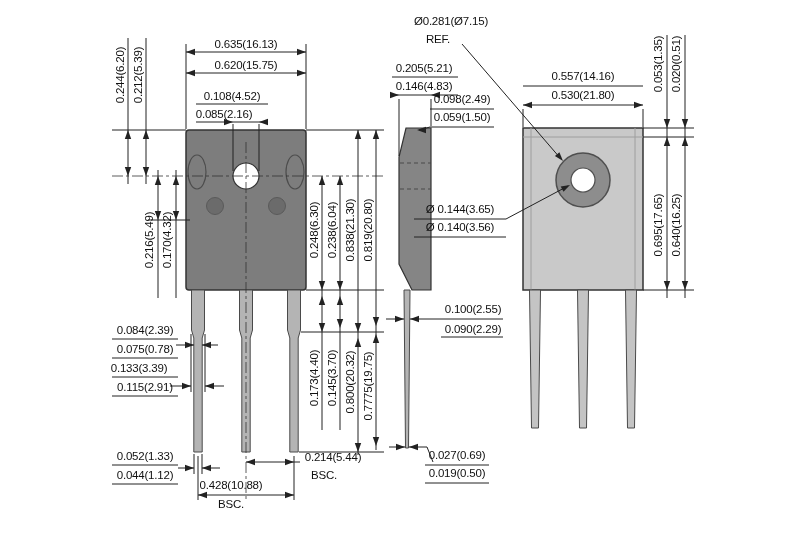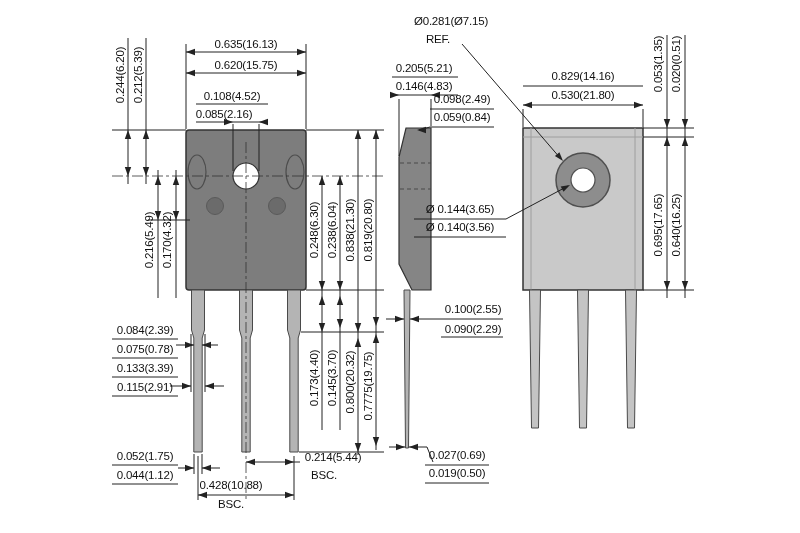--- a/index.html
+++ b/index.html
@@ -213,46 +213,46 @@
 <div class="lbl rot" style="left:121px; top:75px">0.244(6.20)</div>
 <div class="lbl rot" style="left:139px; top:75px">0.212(5.39)</div>
 <div class="lbl rot" style="left:150px; top:240px">0.216(5.49)</div>
 <div class="lbl rot" style="left:168px; top:240px">0.170(4.32)</div>
 <div class="lbl rot" style="left:315px; top:230px">0.248(6.30)</div>
 <div class="lbl rot" style="left:333px; top:230px">0.238(6.04)</div>
 <div class="lbl rot" style="left:351px; top:230px">0.838(21.30)</div>
 <div class="lbl rot" style="left:369px; top:230px">0.819(20.80)</div>
 <div class="lbl" style="left:145px; top:331px">0.084(2.39)</div>
 <div class="lbl" style="left:145px; top:350px">0.075(0.78)</div>
-<div class="lbl" style="left:145px; top:369px">0.133(3.39)</div>
+<div class="lbl" style="left:139px; top:369px">0.133(3.39)</div>
 <div class="lbl" style="left:145px; top:388px">0.115(2.91)</div>
 <div class="lbl rot" style="left:315px; top:378px">0.173(4.40)</div>
 <div class="lbl rot" style="left:333px; top:378px">0.145(3.70)</div>
 <div class="lbl rot" style="left:351px; top:382px">0.800(20.32)</div>
 <div class="lbl rot" style="left:369px; top:386px">0.7775(19.75)</div>
-<div class="lbl" style="left:145px; top:457px">0.052(1.75)</div>
+<div class="lbl" style="left:145px; top:457px">0.052(1.33)</div>
 <div class="lbl" style="left:145px; top:476px">0.044(1.12)</div>
 <div class="lbl" style="left:333px; top:458px">0.214(5.44)</div>
 <div class="lbl" style="left:324px; top:476px">BSC.</div>
 <div class="lbl" style="left:231px; top:486px">0.428(10.88)</div>
 <div class="lbl" style="left:231px; top:505px">BSC.</div>
 
 <div class="lbl" style="left:451px; top:22px">Ø0.281(Ø7.15)</div>
 <div class="lbl" style="left:438px; top:40px">REF.</div>
 <div class="lbl" style="left:424px; top:69px">0.205(5.21)</div>
 <div class="lbl" style="left:424px; top:87px">0.146(4.83)</div>
 <div class="lbl" style="left:462px; top:100px">0.098(2.49)</div>
-<div class="lbl" style="left:462px; top:118px">0.059(0.84)</div>
+<div class="lbl" style="left:462px; top:118px">0.059(1.50)</div>
 <div class="lbl" style="left:460px; top:210px">Ø 0.144(3.65)</div>
 <div class="lbl" style="left:460px; top:228px">Ø 0.140(3.56)</div>
 <div class="lbl" style="left:473px; top:310px">0.100(2.55)</div>
 <div class="lbl" style="left:473px; top:330px">0.090(2.29)</div>
 <div class="lbl" style="left:457px; top:456px">0.027(0.69)</div>
 <div class="lbl" style="left:457px; top:474px">0.019(0.50)</div>
 
-<div class="lbl" style="left:583px; top:77px">0.829(14.16)</div>
+<div class="lbl" style="left:583px; top:77px">0.557(14.16)</div>
 <div class="lbl" style="left:583px; top:96px">0.530(21.80)</div>
 <div class="lbl rot" style="left:659px; top:64px">0.053(1.35)</div>
 <div class="lbl rot" style="left:677px; top:64px">0.020(0.51)</div>
 <div class="lbl rot" style="left:659px; top:225px">0.695(17.65)</div>
 <div class="lbl rot" style="left:677px; top:225px">0.640(16.25)</div>
 
 </div>
 
 </body></html>

